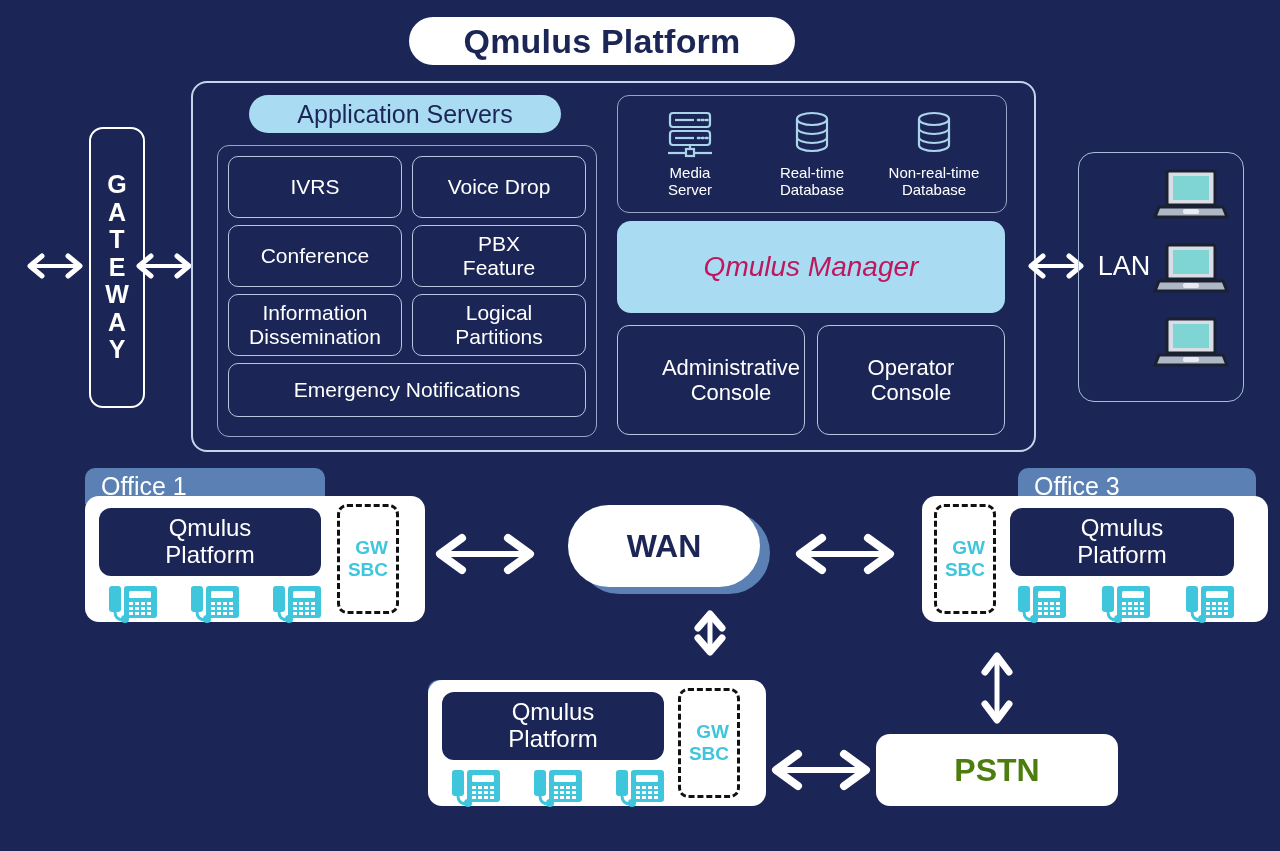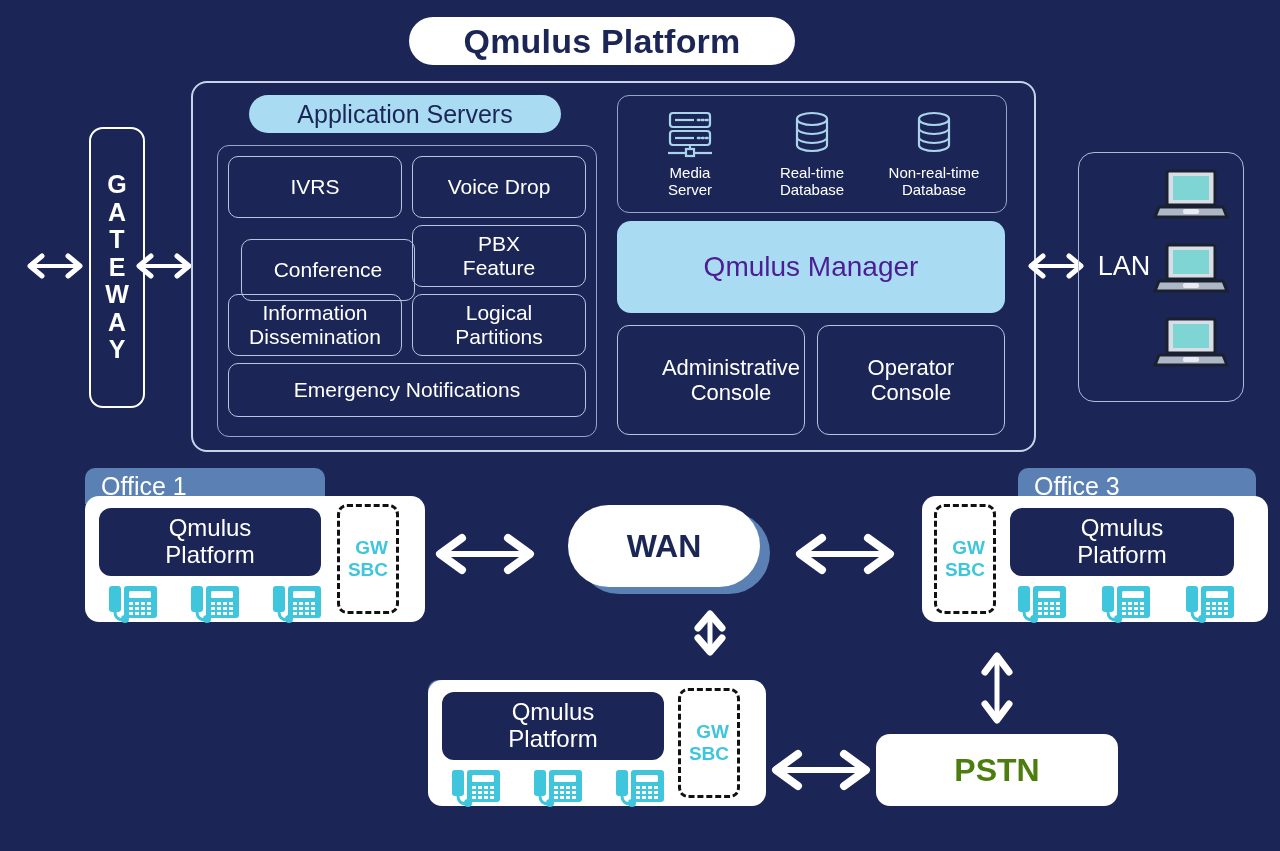--- a/index.html
+++ b/index.html
@@ -46,41 +46,41 @@
   .appcell{
     border:1.5px solid #b9c4de;border-radius:10px;
     display:flex;align-items:center;justify-content:center;
     text-align:center;color:#ffffff;line-height:1.12;
     box-sizing:border-box;
   }
   .appcell .t{font-size:21px;}
   .appgrid{position:absolute;left:10px;top:10px;width:358px;height:270px;}
   .ag-r1a{left:0;top:0;width:174px;height:62px;}
   .ag-r1b{left:184px;top:0;width:174px;height:62px;}
-  .ag-r2a{left:0;top:83px;width:174px;height:62px;margin-left:13px;}
+  .ag-r2a{left:0;top:69px;width:174px;height:62px;}
   .ag-r2b{left:184px;top:69px;width:174px;height:62px;}
   .ag-r3a{left:0;top:138px;width:174px;height:62px;}
   .ag-r3b{left:184px;top:138px;width:174px;height:62px;}
   .ag-r4{left:0;top:207px;width:358px;height:54px;}
 
   
   #right-col{left:424px;top:12px;width:400px;height:340px;}
   #icons-box{
     left:0;top:0;width:388px;height:116px;
     border:1.5px solid #97a6c8;border-radius:12px;
   }
   .icon-item{position:absolute;top:10px;width:120px;text-align:center;}
   .icon-item .glyph{height:56px;display:flex;align-items:center;justify-content:center;}
   .icon-item .cap{font-size:15px;line-height:1.15;color:#ffffff;margin-top:2px;}
   #manager-box{
     left:0;top:126px;width:388px;height:92px;
     background:#a9dcf2;border-radius:14px;
     display:flex;align-items:center;justify-content:center;
   }
-  #manager-box .t{color:#4c1d95;font-size:28px;}
+  #manager-box .t{color:#be185d;font-size:28px;font-style:italic;}
   .console{
     top:230px;width:188px;height:110px;
     border:1.5px solid #b9c4de;border-radius:12px;
     display:flex;align-items:center;justify-content:center;
     text-align:center;line-height:1.15;box-sizing:border-box;
   }
   .console .t{font-size:22px;color:#ffffff;}
   #console-admin{left:0;padding-left:40px;}
   #console-operator{left:200px;}
 

